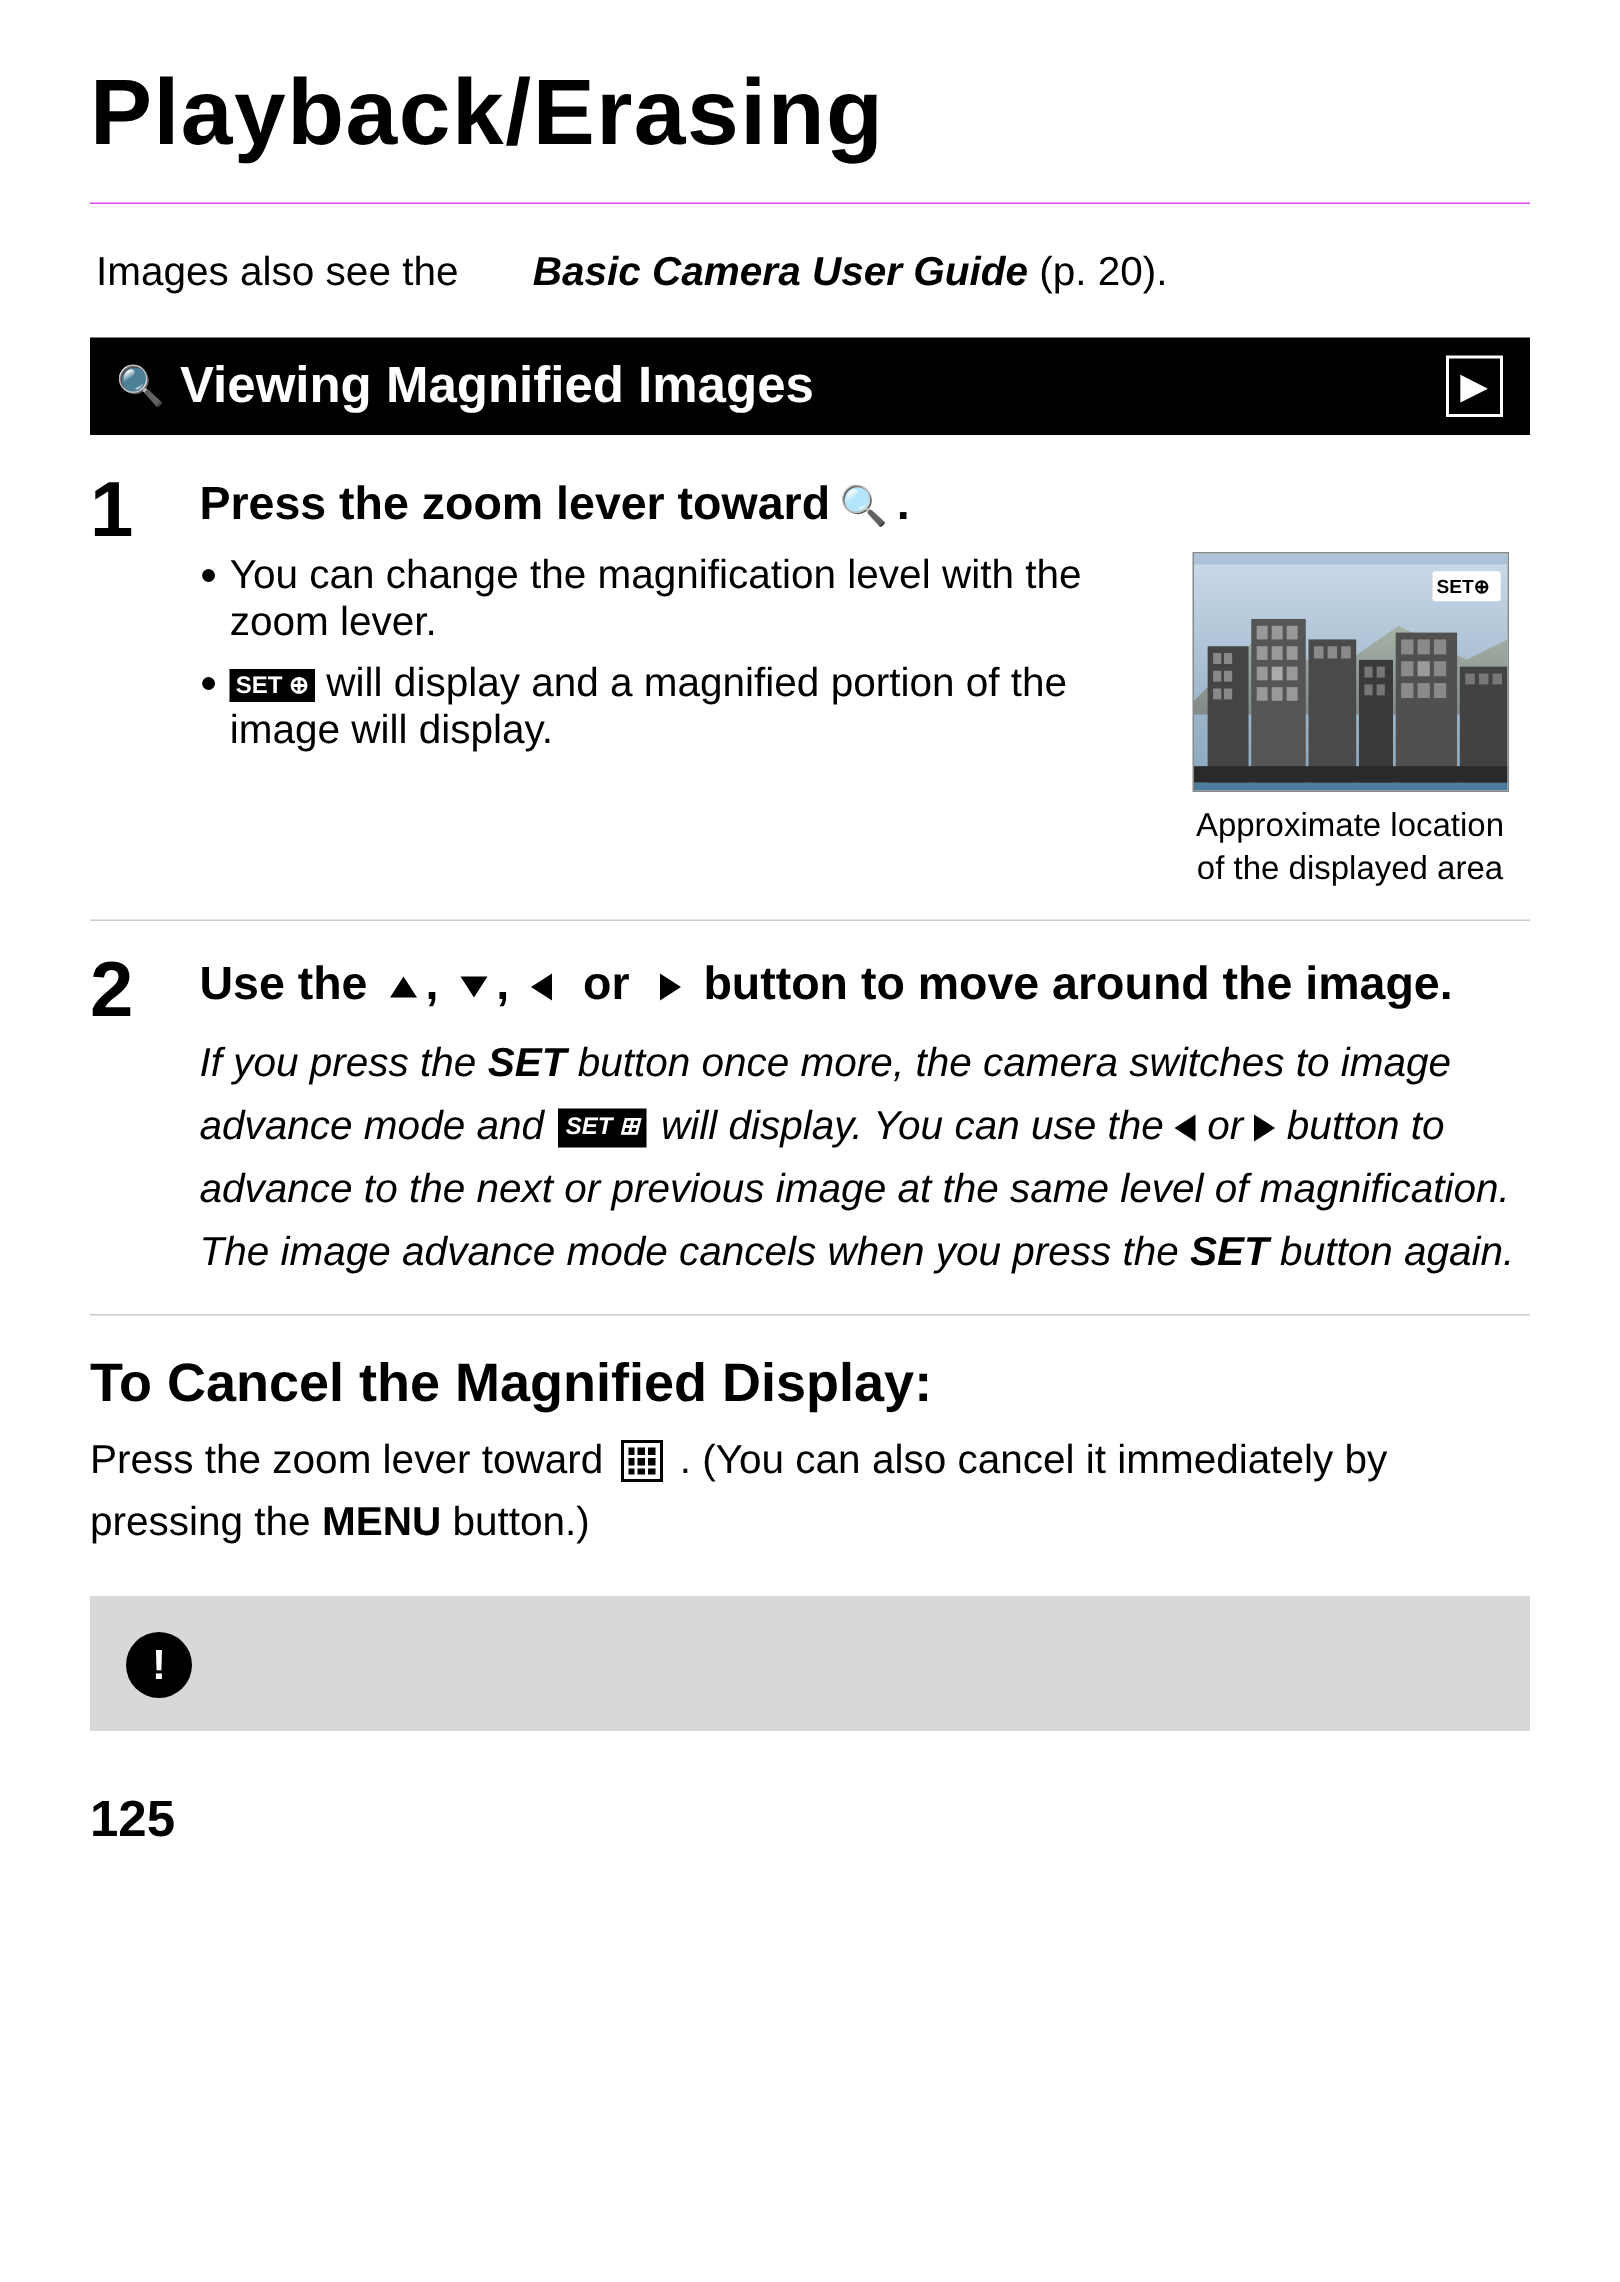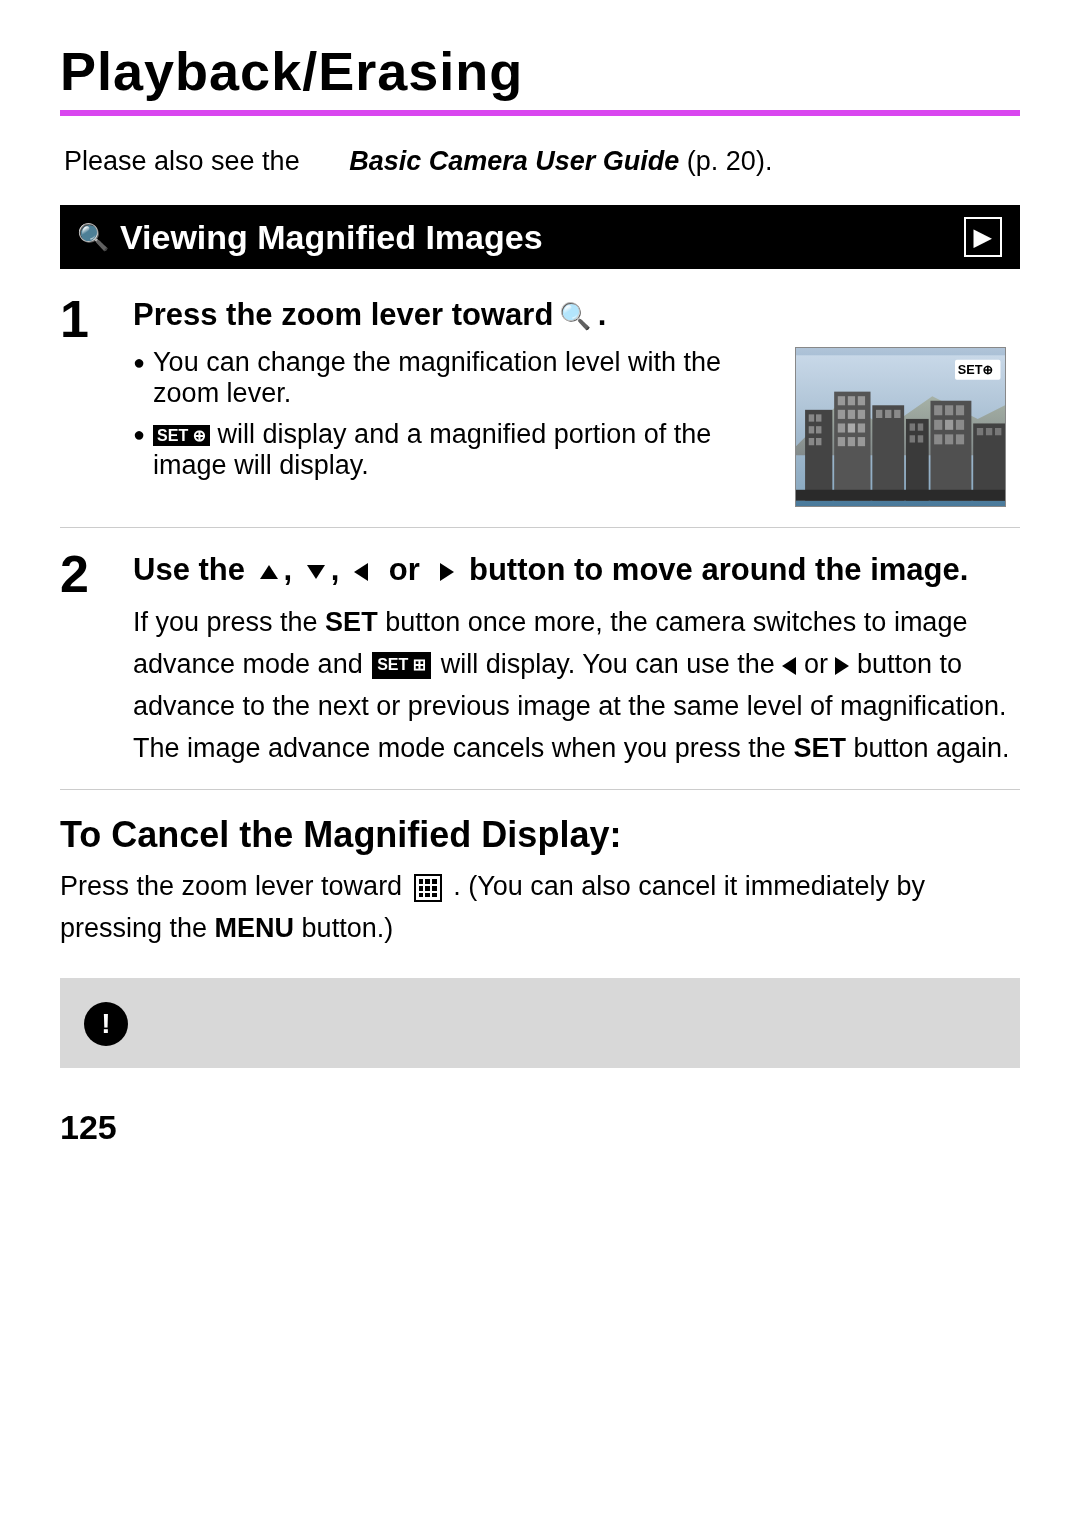--- a/index.html
+++ b/index.html
@@ -12,27 +12,27 @@
       width: 1080px;
       min-height: 1521px;
       background: #ffffff;
       font-family: Arial, Helvetica, sans-serif;
       font-size: 28px;
       color: #000000;
       padding: 40px 60px 60px 60px;
     }
 
     .page-title {
-      font-size: 54px;
+      font-size: 62px;
       font-weight: 900;
       font-family: Arial Black, Arial, sans-serif;
       letter-spacing: 1px;
       margin-bottom: 30px;
-      border-bottom: 6px solid #d946ef;
-      padding-bottom: 8px;
+      border-bottom: 1px solid #d946ef;
+      padding-bottom: 24px;
     }
 
     .intro-text {
       font-size: 27px;
       margin-bottom: 28px;
       margin-left: 4px;
     }
 
     .intro-text em {
       font-style: italic;
@@ -194,20 +194,21 @@
       text-align: center;
       margin-top: 8px;
       line-height: 1.3;
       color: #000;
     }
 
     
     .step2-body {
       font-size: 27px;
       line-height: 1.55;
+      font-style: italic;
     }
 
     .step2-body p {
       margin-bottom: 0;
     }
 
     
     .cancel-section {
       margin-bottom: 28px;
     }
@@ -304,21 +305,21 @@
       font-size: 26px;
       vertical-align: middle;
     }
   </style>
 </head>
 <body>
 
 <h1 class="page-title">Playback/Erasing</h1>
 
 <p class="intro-text">
-  <span>Please also see the </span><em>Basic Camera User Guide</em><span> (p. 20).</span>
+  <span>Images also see the </span><em>Basic Camera User Guide</em><span> (p. 20).</span>
 </p>
 
 <div class="section-header">
   <div class="section-header-title">
     <span class="search-icon-circle">🔍</span>
     <span>Viewing Magnified Images</span>
   </div>
   <div class="playback-icon-box">
     <span>▶</span>
   </div>
@@ -416,20 +417,24 @@
             <rect x="199" y="80" width="7" height="8" fill="#777"></rect>
             <rect x="209" y="80" width="7" height="8" fill="#777"></rect>
             <rect x="219" y="80" width="7" height="8" fill="#777"></rect>
 
             <rect x="0" y="148" width="230" height="12" fill="#2a2a2a"></rect>
 
             <rect x="175" y="5" width="50" height="22" fill="white" rx="2"></rect>
             <text x="178" y="21" font-size="14" font-weight="900" font-family="Arial" fill="black">SET⊕</text>
           </svg>
         </div>
+        <div class="image-caption">
+          <span>Approximate location</span><br>
+          <span>of the displayed area</span>
+        </div>
       </div>
     </div>
   </div>
 </div>
 
 <div class="step">
   <div class="step-number">2</div>
   <div class="step-content">
     <div class="step-title">
       Use the&nbsp;<span><span class="triangle-up"></span></span>,&nbsp;<span><span class="triangle-down"></span></span>,&nbsp;<span><span class="triangle-left"></span></span>&nbsp;<span>or</span>&nbsp;<span><span class="triangle-right"></span></span>&nbsp;button to move around the image.

